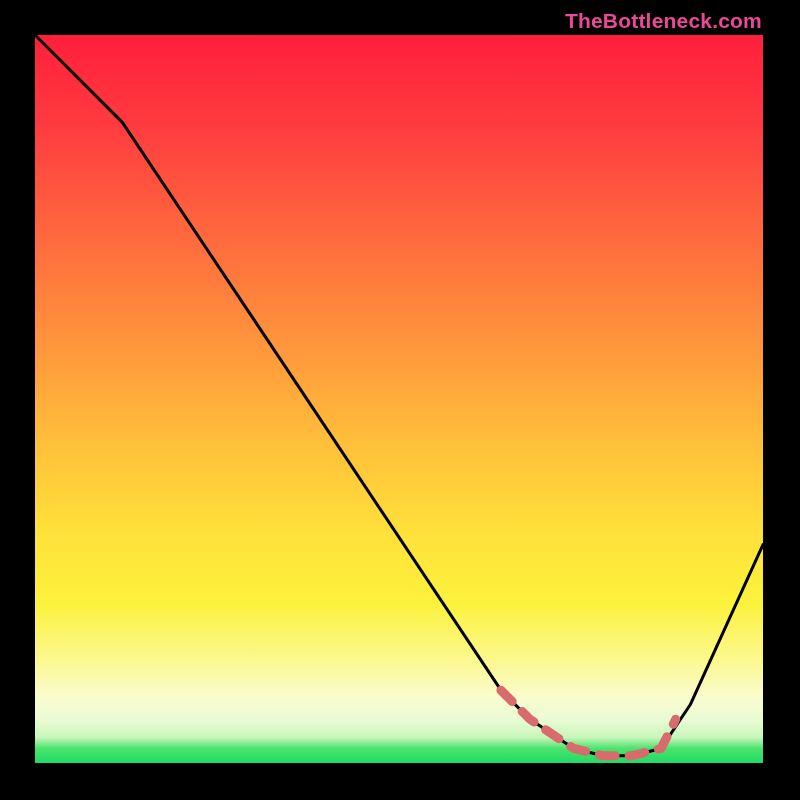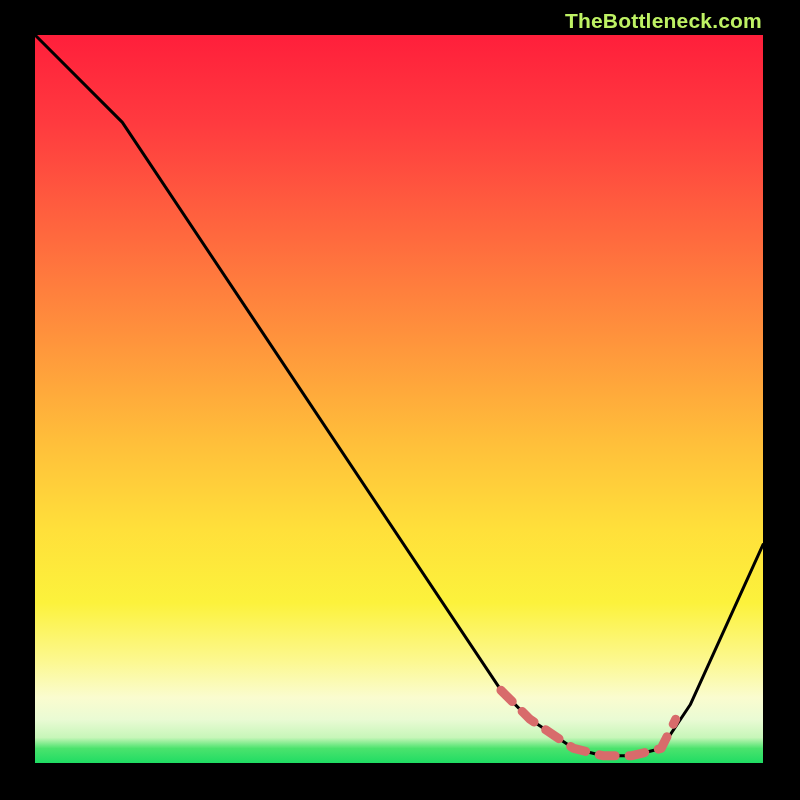--- a/index.html
+++ b/index.html
@@ -48,21 +48,21 @@
     left: 35px;
     top: 35px;
     width: 728px;
     height: 728px;
   }
 
   .watermark {
     position: absolute;
     right: 38px;
     top: 9px;
-    color: #bef264;
+    color: #ec4899;
     font-size: 21px;
     font-weight: 600;
     letter-spacing: 0.2px;
   }
 </style>
 </head>
 <body>
 
 <div class="page">
   <div class="watermark">TheBottleneck.com</div>

